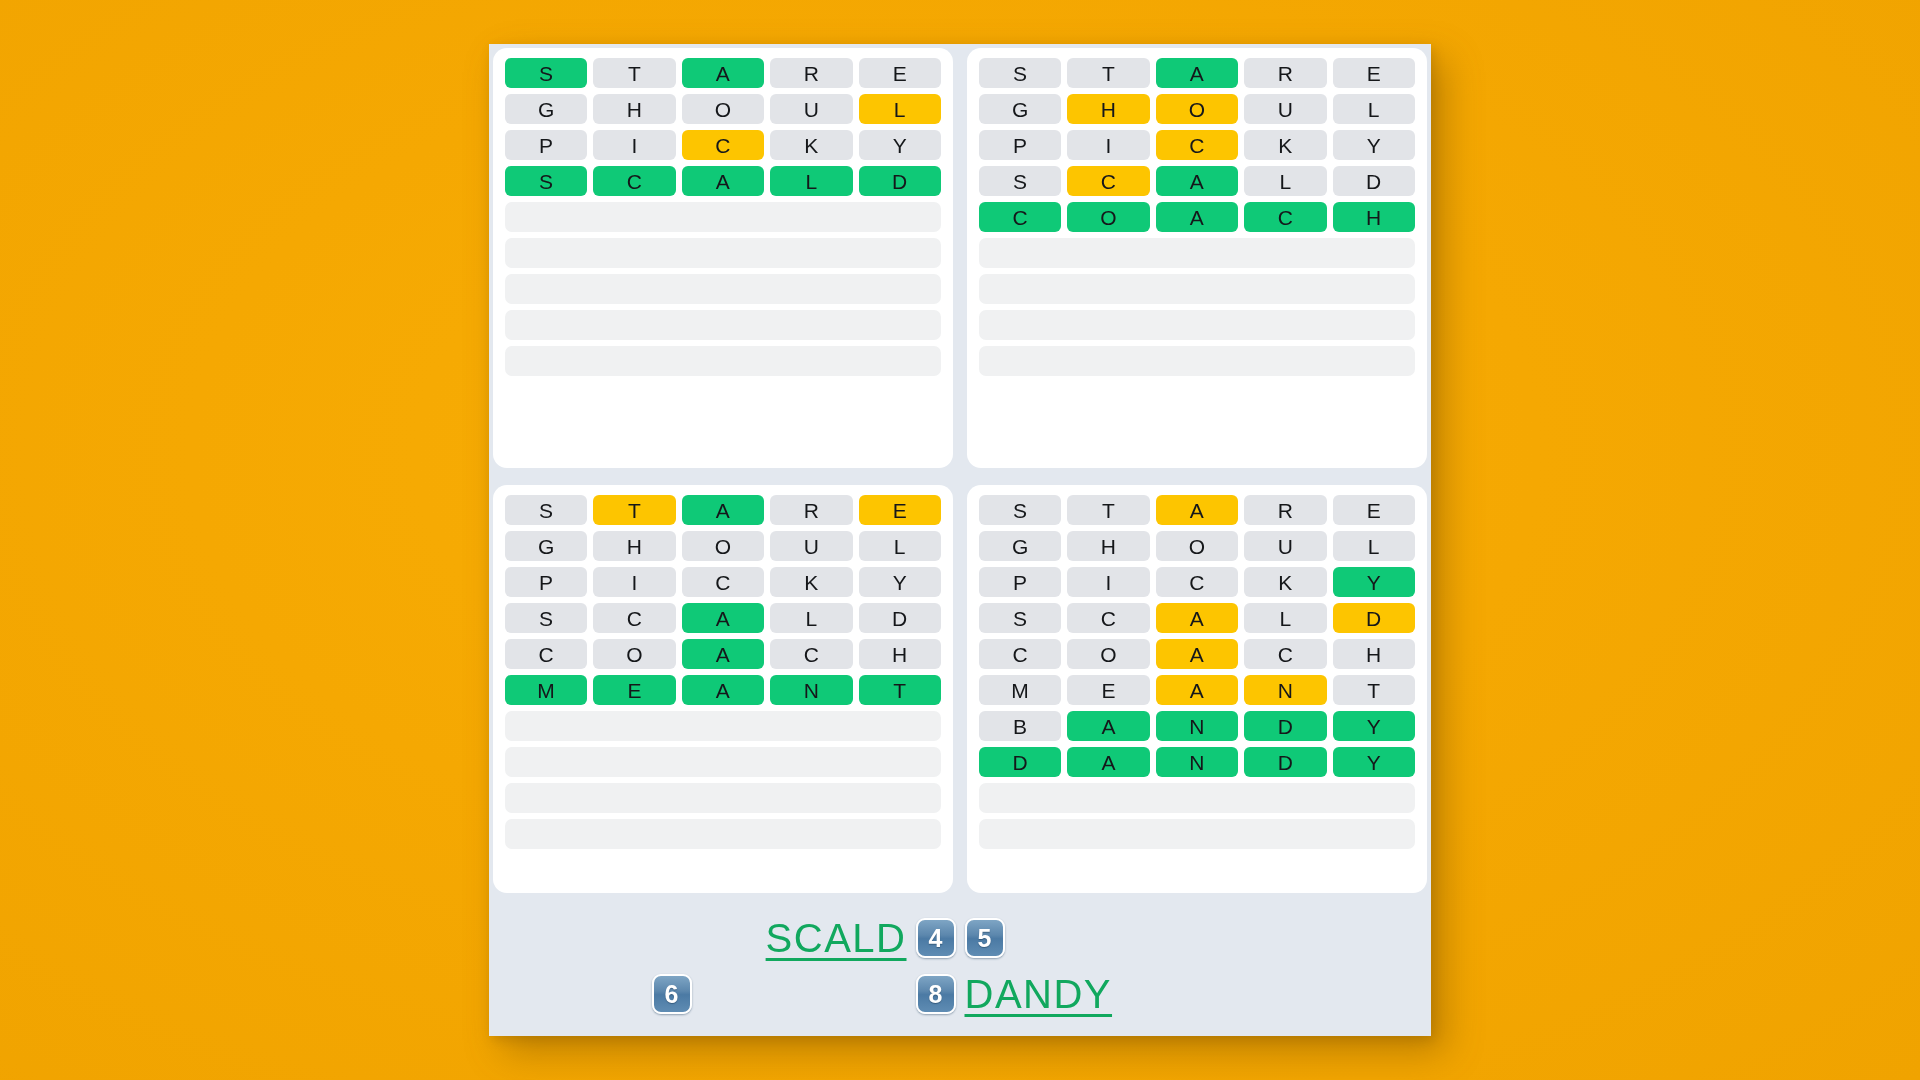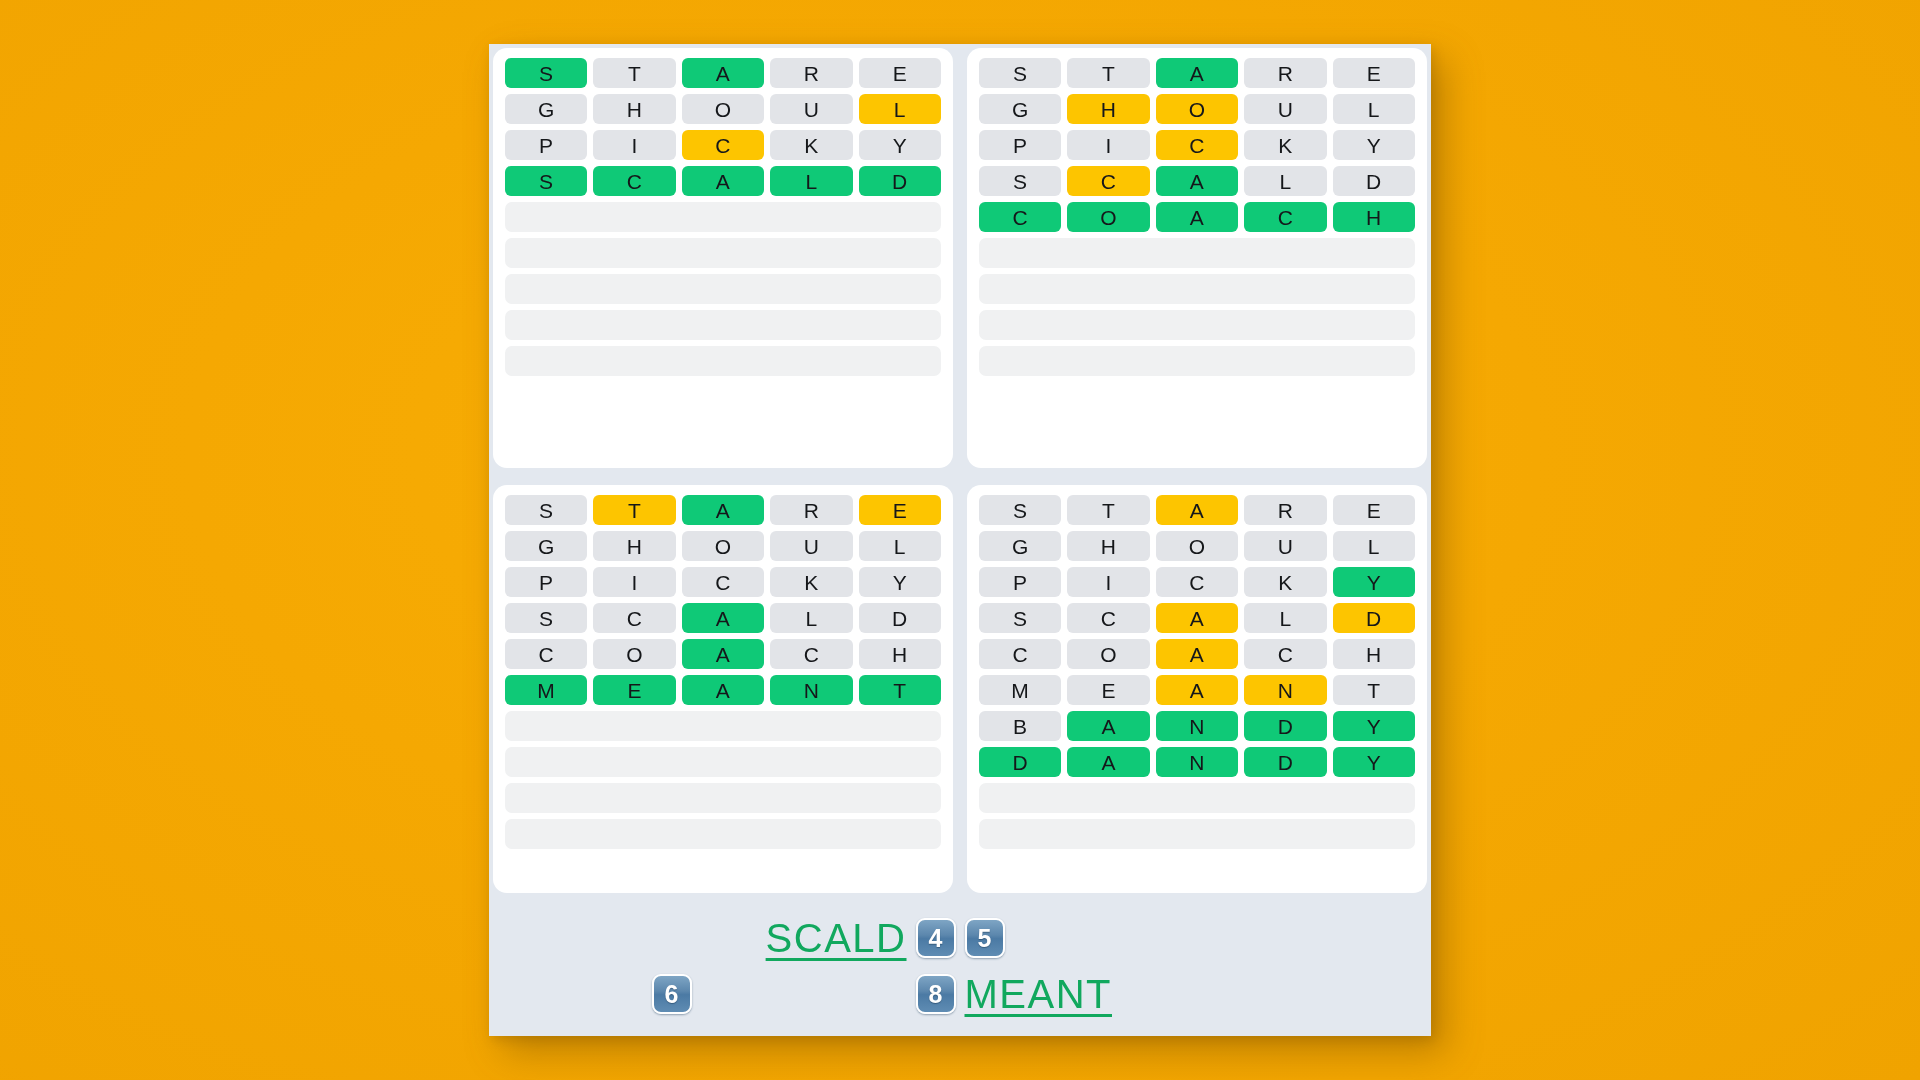--- a/index.html
+++ b/index.html
@@ -360,19 +360,19 @@
 
       <div class="sumrow">
         <span class="word left">SCALD</span>
         <span class="badge">4</span>
         <span class="badge">5</span>
       </div>
 
       <div class="sumrow">
         <span class="badge">6</span>
         <span class="badge">8</span>
-        <span class="word right">MEANT</span>
+        <span class="word right">DANDY</span>
       </div>
 
     </div>
   </div>
 
 </div>
 
 </body></html>

